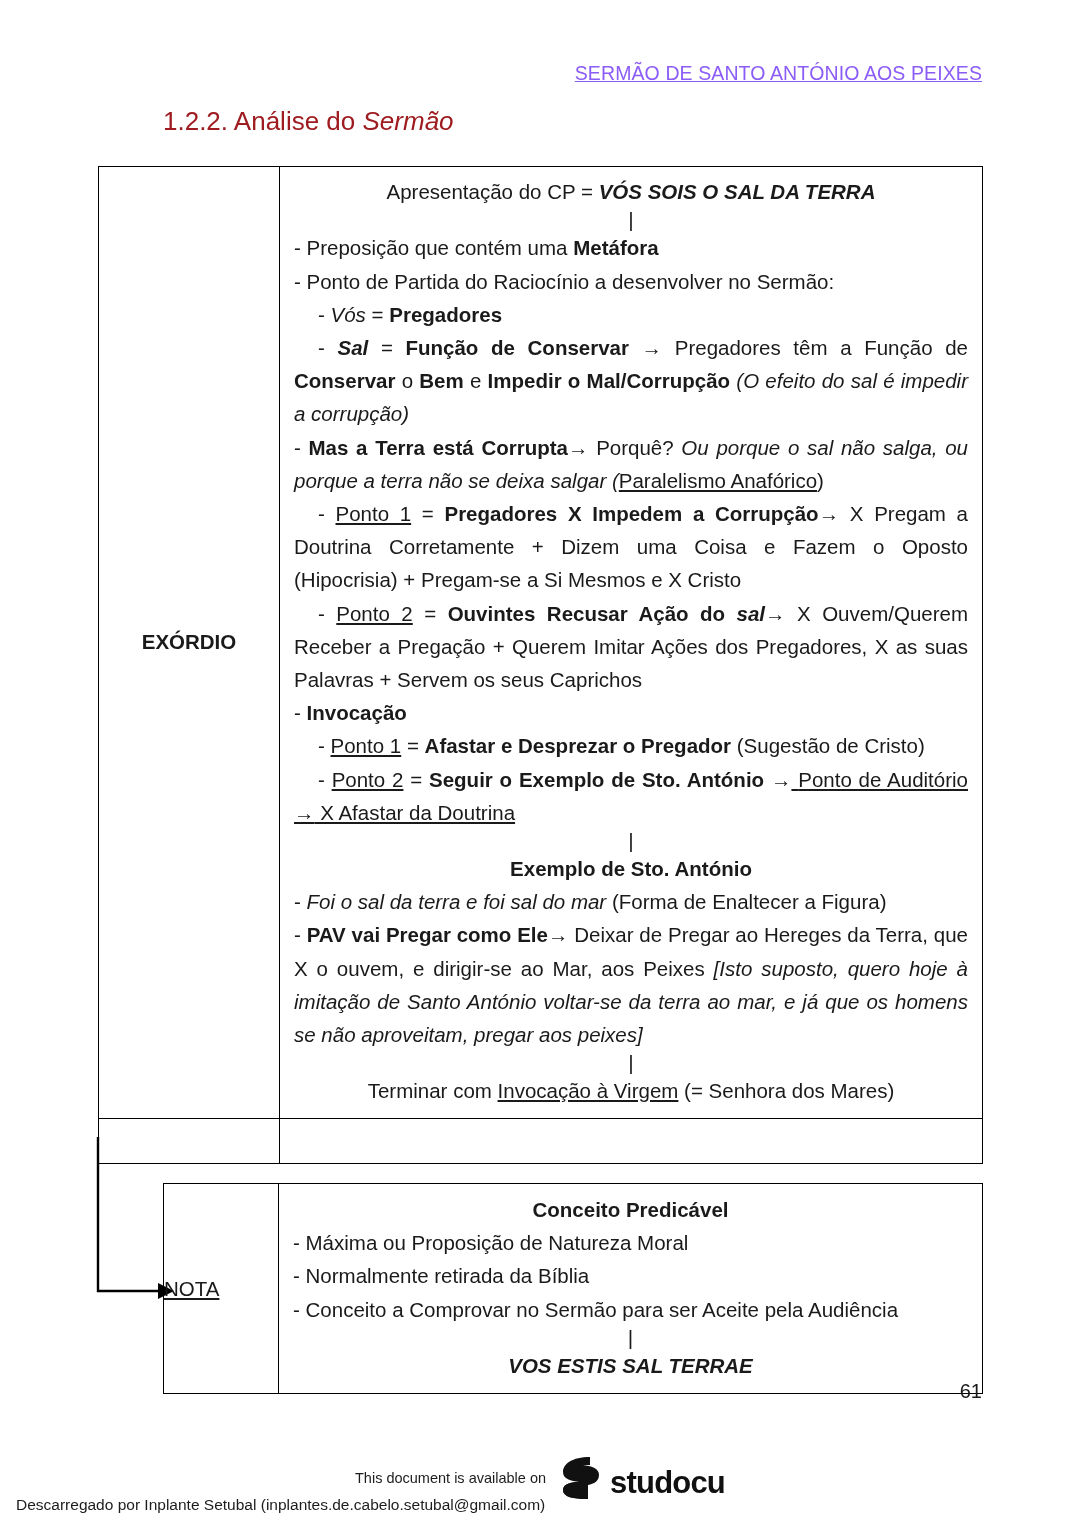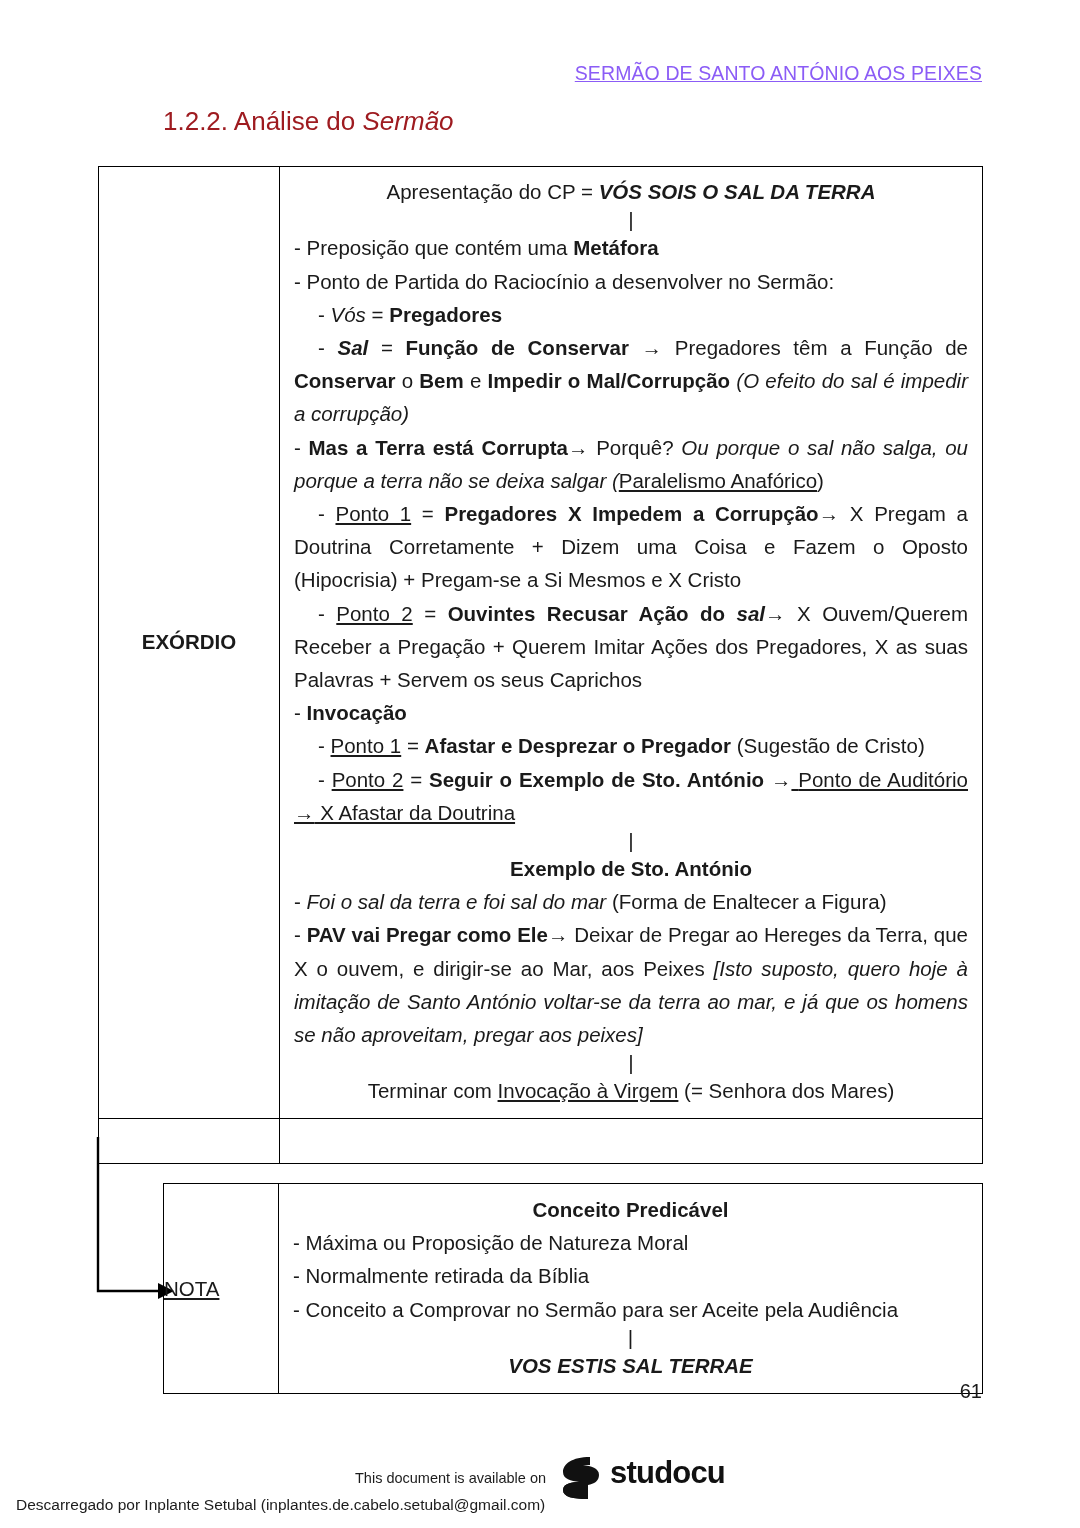--- a/index.html
+++ b/index.html
@@ -139,21 +139,21 @@
     align-items: center;
     gap: 14px;
   }
   .avail-text {
     font-size: 14.5px;
     color: #1c1c1c;
     font-family: "Liberation Sans", sans-serif;
   }
   .studocu-logo {
     display: inline-flex;
-    align-items: flex-start;
+    align-items: flex-end;
     gap: 8px;
   }
   .studocu-word {
     font-size: 31px;
     font-weight: bold;
     letter-spacing: -0.8px;
     color: #111;
   }
   .download-line {
     position: absolute;

